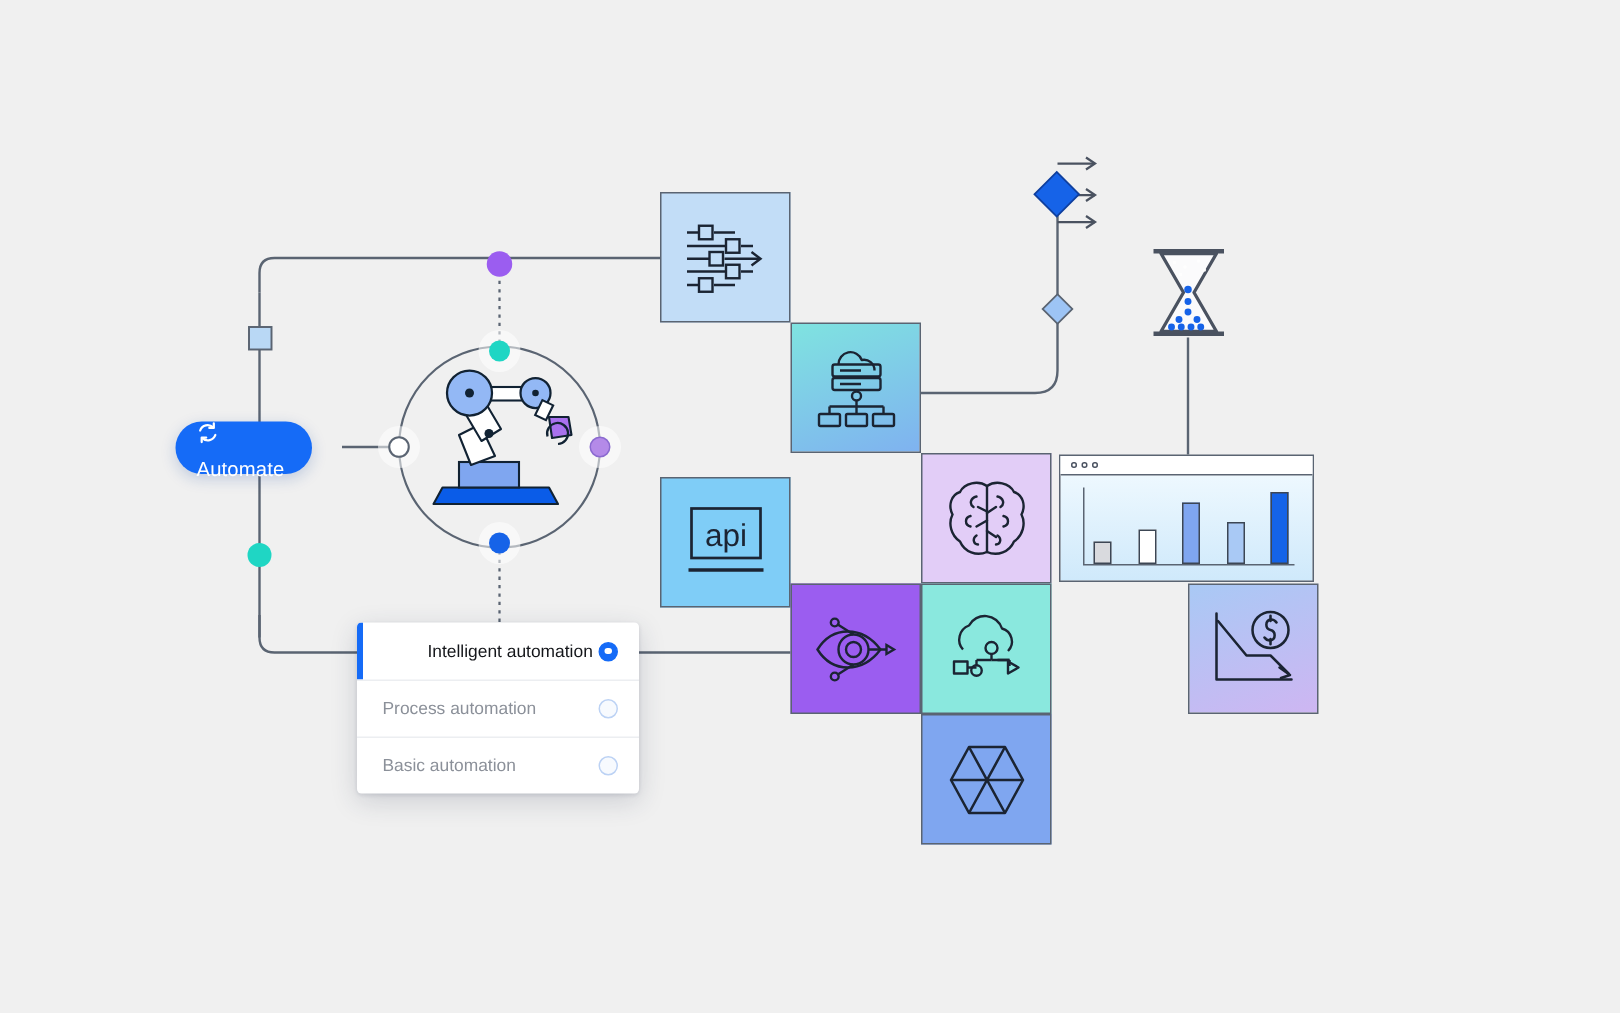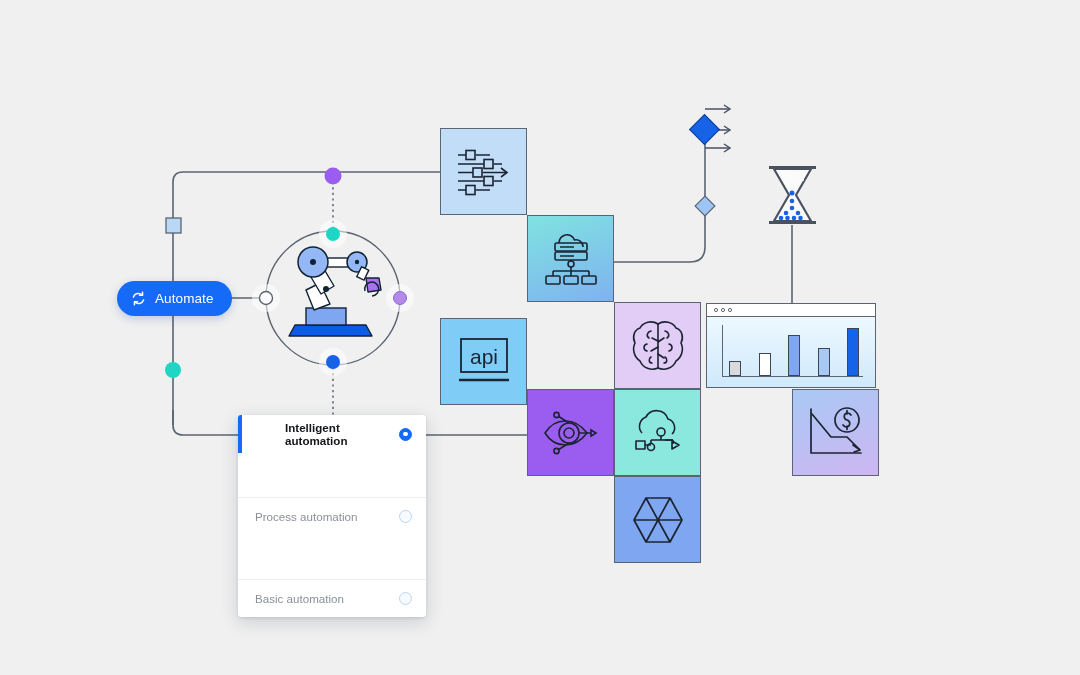--- a/index.html
+++ b/index.html
@@ -11,44 +11,44 @@
     overflow:hidden;
     position:relative;
   }
   .stage{position:absolute;inset:0;}
   .svg-layer{position:absolute;left:0;top:0;width:1080px;height:675px;}
 
   
   .automate-pill{
     position:absolute;left:117px;top:281px;
     height:35px;padding:0 18px 0 14px;
-    display:flex;align-items:center;gap:9px;
+    display:flex;align-items:flex-start;gap:9px;
     background:#156bf7;border-radius:18px;
     color:#ffffff;font-size:13.5px;letter-spacing:.1px;
     box-shadow:0 3px 10px rgba(20,70,160,.22);
-    z-index:30;cursor:pointer;white-space:nowrap;
+    z-index:30;cursor:pointer;white-space:nowrap;flex-direction:column;
   }
   .automate-pill .glyph{display:flex;align-items:center;}
 
   
   .dropdown{
     position:absolute;left:238px;top:415px;width:188px;
     background:#ffffff;border-radius:3px;
     box-shadow:0 5px 18px rgba(40,50,80,.18),0 1px 3px rgba(40,50,80,.14);
     z-index:40;overflow:hidden;
   }
   .dd-row{
     position:relative;height:38px;
     display:flex;align-items:center;
     padding:0 14px 0 17px;
     font-size:11.6px;box-sizing:border-box;cursor:pointer;
   }
-  .dd-row + .dd-row{border-top:1px solid #eceef1;margin-top:44px;}
+  .dd-row + .dd-row{border-top:1px solid #eceef1;}
   .dd-row .lbl{flex:1;}
-  .dd-row.selected .lbl{color:#14161a;font-weight:bold;padding-left:30px;}
+  .dd-row.selected .lbl{color:#14161a;font-weight:normal;padding-left:30px;}
   .dd-row:not(.selected) .lbl{color:#8b9099;}
   .dd-row.selected:before{
     content:"";position:absolute;left:0;top:0;bottom:0;width:4px;background:#156bf7;
   }
   .radio{
     width:13px;height:13px;border-radius:50%;
     border:1.4px solid #bcd2f4;box-sizing:border-box;
     display:flex;align-items:center;justify-content:center;flex:none;
     background:#f7fafe;
   }

